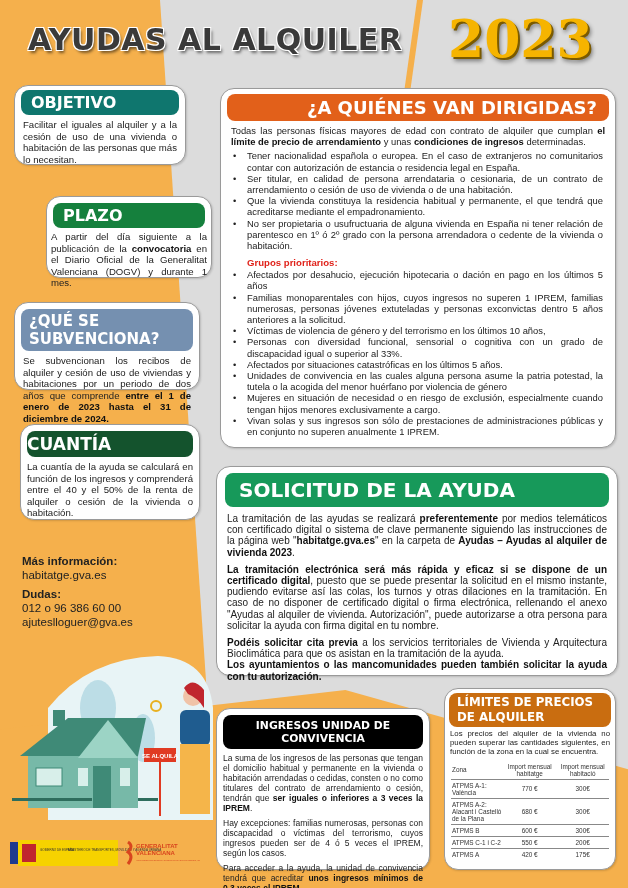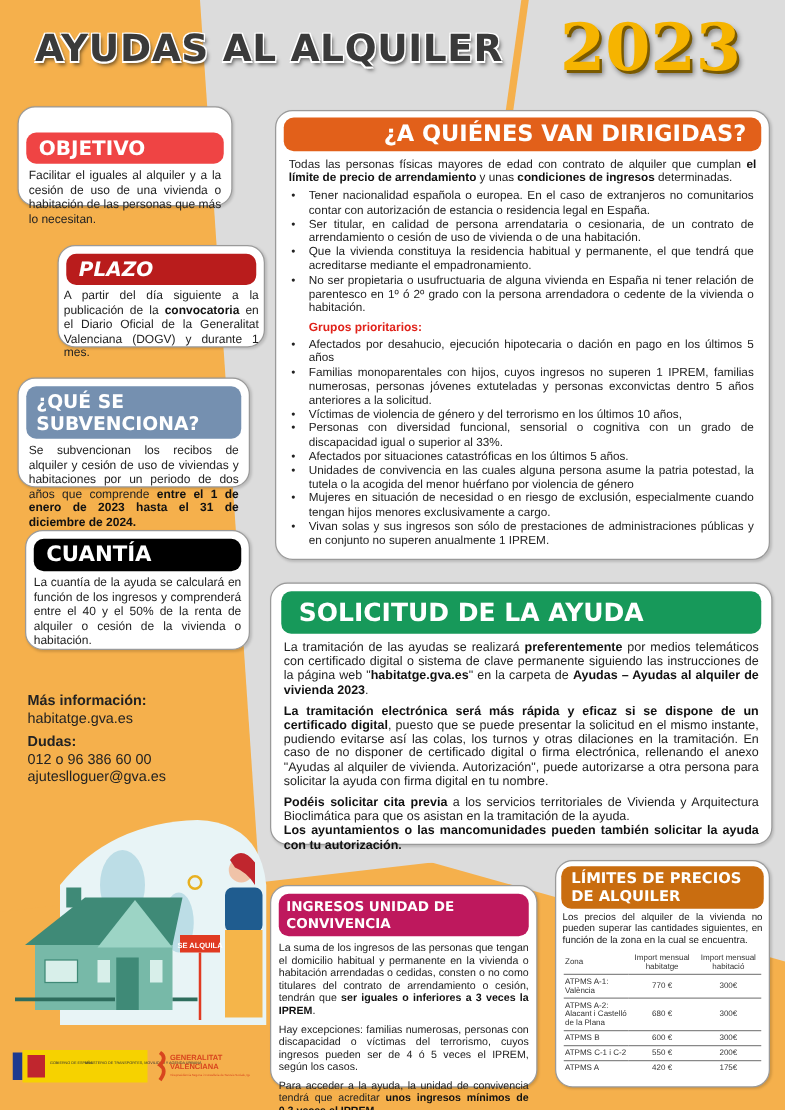--- a/index.html
+++ b/index.html
@@ -47,33 +47,33 @@
   }
   .hdr {
     color: #fff; font-weight: bold; border-radius: 8px;
     font-family: "DejaVu Sans", sans-serif;
   }
   .txt { font-size: 9.6px; line-height: 11.6px; text-align: justify; color: #222; }
   .txt b { color: #111; }
 
   
   #b-objetivo { left: 14px; top: 85px; width: 172px; height: 80px; }
-  #b-objetivo .hdr { margin: 20px 6px 4px 6px; background: #ef4444; font-size: 16px; padding: 3px 10px; }
+  #b-objetivo .hdr { margin: 4px 6px 4px 6px; background: #0f766e; font-size: 16px; padding: 3px 10px; }
   #b-objetivo .txt { padding: 0 8px; }
 
   #b-plazo { left: 46px; top: 196px; width: 166px; height: 82px; }
-  #b-plazo .hdr { margin: 6px 6px 3px 6px; background: #b91c1c; font-size: 16px; padding: 3px 10px; font-style: italic; }
+  #b-plazo .hdr { margin: 6px 6px 3px 6px; background: #15803d; font-size: 16px; padding: 3px 10px; }
   #b-plazo .txt { padding: 0 4px; }
 
   #b-subv { left: 14px; top: 302px; width: 186px; height: 88px; }
   #b-subv .hdr { margin: 6px 6px 4px 6px; background: #7590b0; font-size: 15px; padding: 3px 8px; }
   #b-subv .txt { padding: 0 8px; }
 
   #b-cuantia { left: 20px; top: 424px; width: 180px; height: 96px; }
-  #b-cuantia .hdr { margin: 6px 6px 4px 6px; background: #000000; font-size: 17px; padding: 3px 10px; }
+  #b-cuantia .hdr { margin: 6px 6px 4px 6px; background: #14532d; font-size: 17px; padding: 3px 0; }
   #b-cuantia .txt { padding: 0 6px; }
 
   .contact { position: absolute; left: 22px; top: 554px; font-size: 11.5px; line-height: 14px; color: #222; }
   .contact .lbl { font-weight: bold; }
   .contact .gap { height: 5px; }
 
   
   #b-quienes { left: 220px; top: 88px; width: 396px; height: 360px; }
   #b-quienes .hdr { margin: 5px 6px 4px 6px; background: #e2601a; font-size: 18px; padding: 3px 12px; text-align: right; }
   #b-quienes .txt { padding: 0 10px; font-size: 9.4px; line-height: 11.2px; }
@@ -82,21 +82,21 @@
   #b-quienes li::before { content: "•"; position: absolute; left: 2px; top: 0; }
   .grupos { color: #e0221a; font-weight: bold; font-size: 9.6px; margin: 6px 0 1px 26px; }
 
   #b-solicitud { left: 216px; top: 466px; width: 402px; height: 210px; }
   #b-solicitud .hdr { margin: 6px 8px 6px 8px; background: #17995a; font-size: 20px; padding: 5px 14px; }
   #b-solicitud .txt { padding: 0 10px; font-size: 10px; line-height: 11.2px; }
   #b-solicitud .p { margin-bottom: 6px; }
   #b-solicitud .p.tight { margin-bottom: 0; }
 
   #b-ingresos { left: 216px; top: 708px; width: 214px; height: 162px; }
-  #b-ingresos .hdr { margin: 6px 6px 4px 6px; background: #be185d; font-size: 10.8px; padding: 4px 6px; }
+  #b-ingresos .hdr { margin: 6px 6px 4px 6px; background: #000000; font-size: 10.8px; padding: 4px 6px; text-align: center; }
   #b-ingresos .txt { padding: 0 6px; font-size: 8.5px; line-height: 10px; }
   #b-ingresos .p { margin-bottom: 5px; }
 
   #b-limites { left: 444px; top: 688px; width: 172px; height: 182px; }
   #b-limites .hdr { margin: 4px 4px 2px 4px; background: #c96d10; font-size: 11.8px; padding: 2px 8px; line-height: 15px; }
   #b-limites .txt { padding: 0 5px; font-size: 7.8px; line-height: 9.2px; }
   table.prices { width: 158px; margin: 4px 0 0 6px; border-collapse: collapse; font-size: 6.4px; color: #333; }
   table.prices th { font-weight: normal; text-align: center; padding: 2px 1px; border-bottom: 1px solid #888; }
   table.prices th:first-child { text-align: left; }
   table.prices td { padding: 2px 1px; border-bottom: 1px solid #888; text-align: center; vertical-align: middle; }

